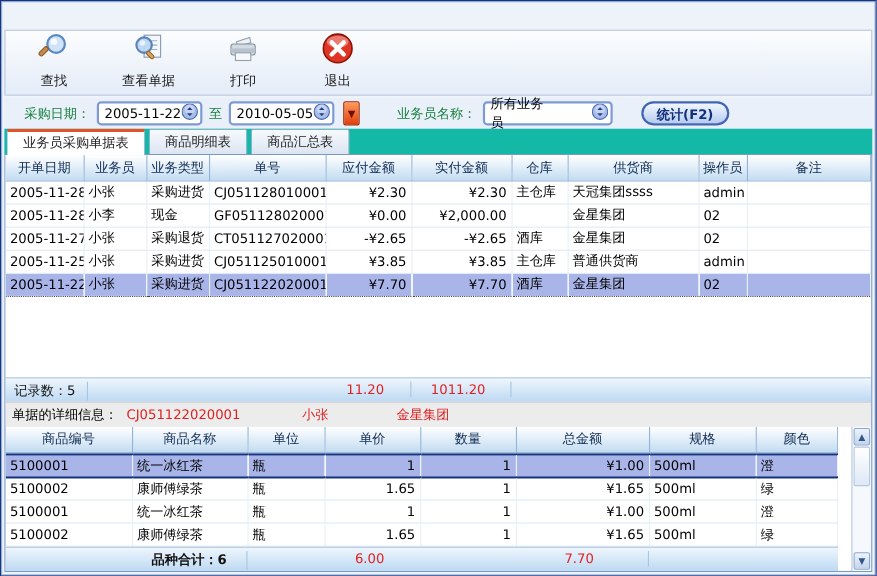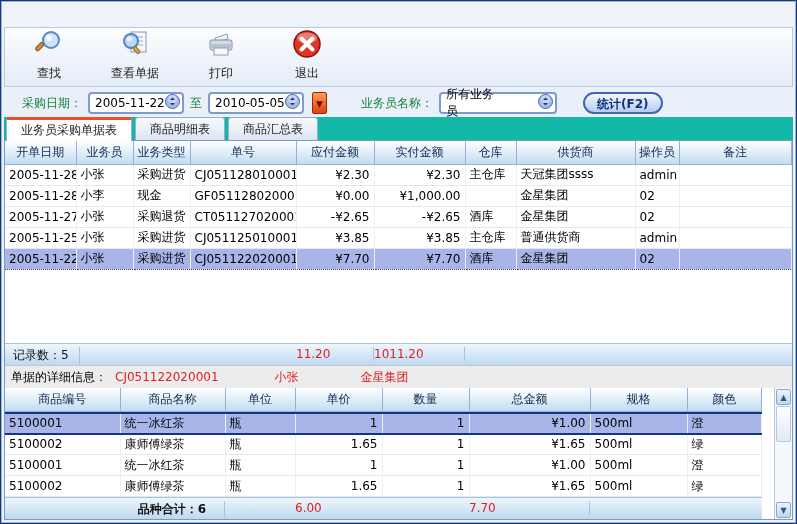--- a/index.html
+++ b/index.html
@@ -106,21 +106,21 @@
   
   .totals-bar {
     position:relative; height:22px; flex:0 0 22px;
     background:linear-gradient(#eff6fd,#bdd9f2);
     border-top:1px solid #a8c4e0; color:#e02020;
   }
   .totals-bar .lbl {
     position:absolute; left:8px; top:3px; color:#111;
     border-right:1px solid #a8c4e0; padding-right:10px;
   }
-  .tcell { position:absolute; top:3px; text-align:left; padding-right:5px;
+  .tcell { position:absolute; top:3px; text-align:center; padding-right:5px;
            border-right:1px solid #a8c4e0; }
   .tcell.center { text-align:center; padding-right:0; }
   .detail-bar {
     height:23px; flex:0 0 23px; background:#ececec; border-top:1px solid #c6c6c6;
     display:flex; align-items:center; color:#e02020;
   }
   .detail-bar .lbl { color:#000; margin-left:6px; }
   .detail-bar span { margin-right:0; }
   .d-doc { margin-left:8px; }
   .d-person { margin-left:56px; }
@@ -289,21 +289,21 @@
               <td>天冠集团ssss</td>
             <td>admin</td>
               <td></td>
           </tr>
           <tr>
             <td>2005-11-28</td>
               <td>小李</td>
             <td>现金</td>
               <td>GF051128020001</td>
             <td class="num">¥0.00</td>
-              <td class="num">¥1,000.00</td>
+              <td class="num">¥2,000.00</td>
             <td></td>
               <td>金星集团</td>
             <td>02</td>
               <td></td>
           </tr>
           <tr>
             <td>2005-11-27</td>
               <td>小张</td>
             <td>采购退货</td>
               <td>CT051127020001</td>

